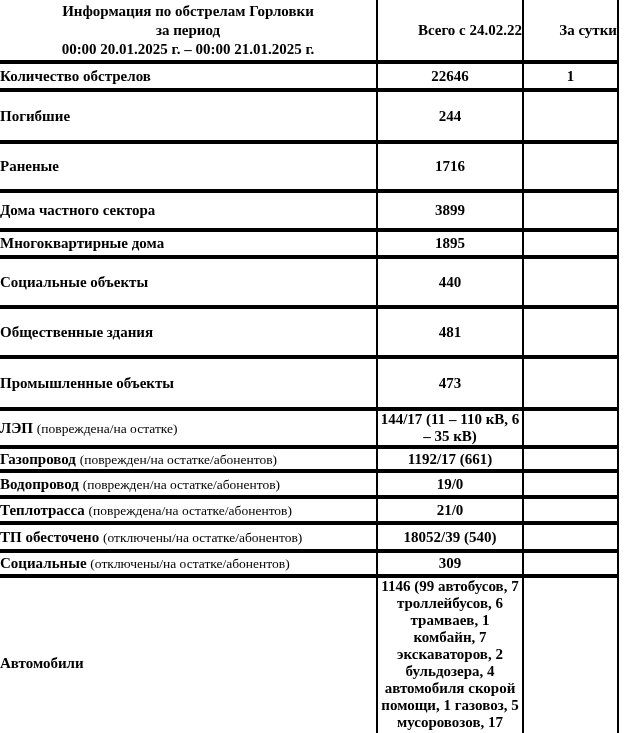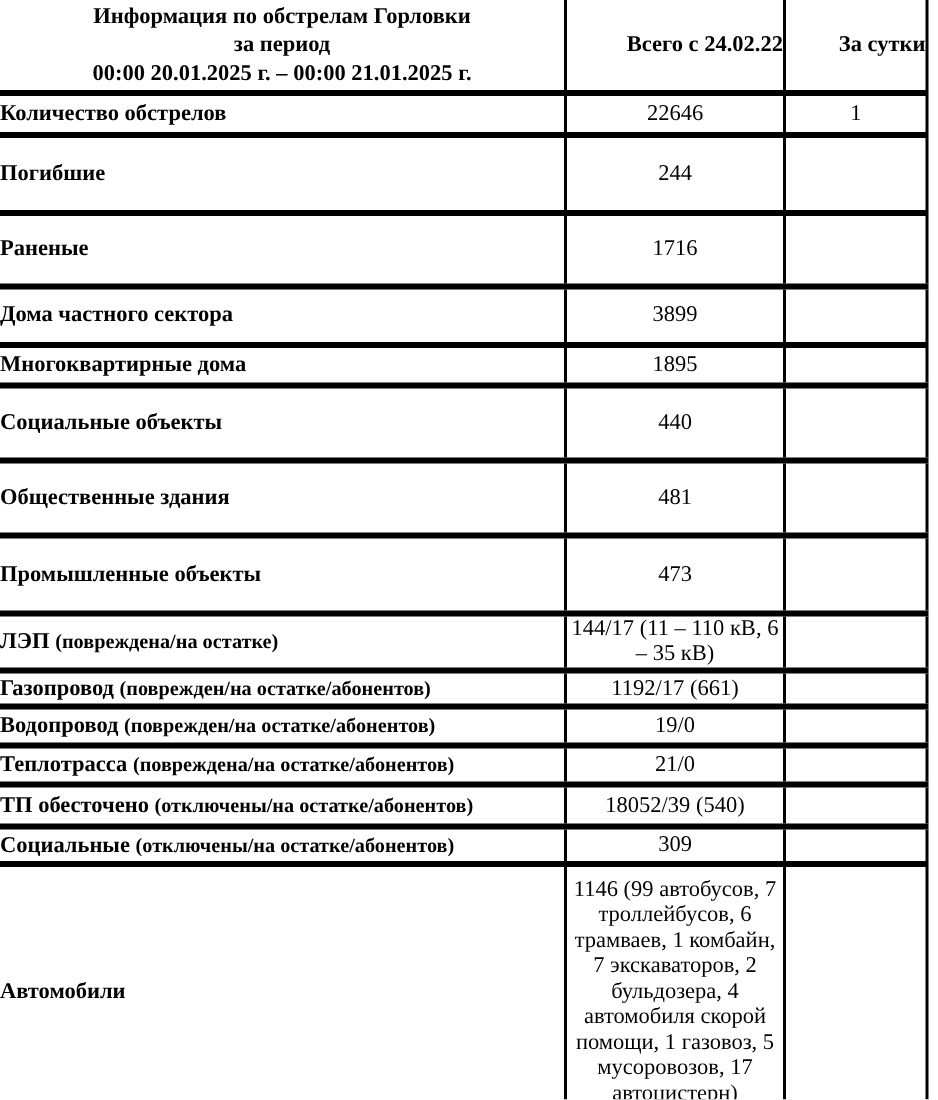--- a/index.html
+++ b/index.html
@@ -45,24 +45,24 @@
     font-size: 15px;
     padding: 2px 3px;
   }
   td.c1 {
     text-align: left;
     font-size: 15px;
     line-height: 17px;
     padding: 2px 4px 2px 5px;
   }
   td.c1 .lbl { font-weight: bold; }
-  td.c1 .note { font-weight: bold; font-size: 13.5px; margin-top: 44px; }
+  td.c1 .note { font-weight: normal; font-size: 13.5px; margin-top: 44px; }
   td.val {
     text-align: center;
-    font-weight: normal;
+    font-weight: bold;
     font-size: 15px;
     line-height: 17px;
     padding: 1px 4px;
   }
 </style>
 </head>
 <body>
 
 <div class="page">
   <table class="report">

